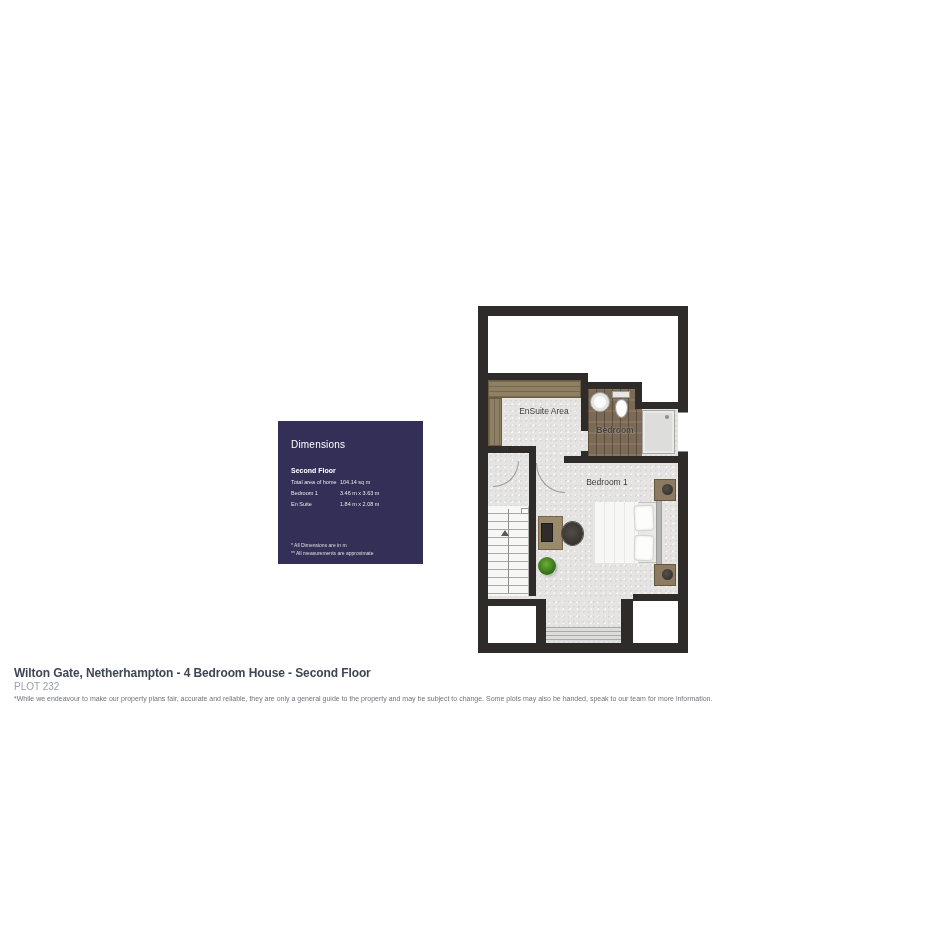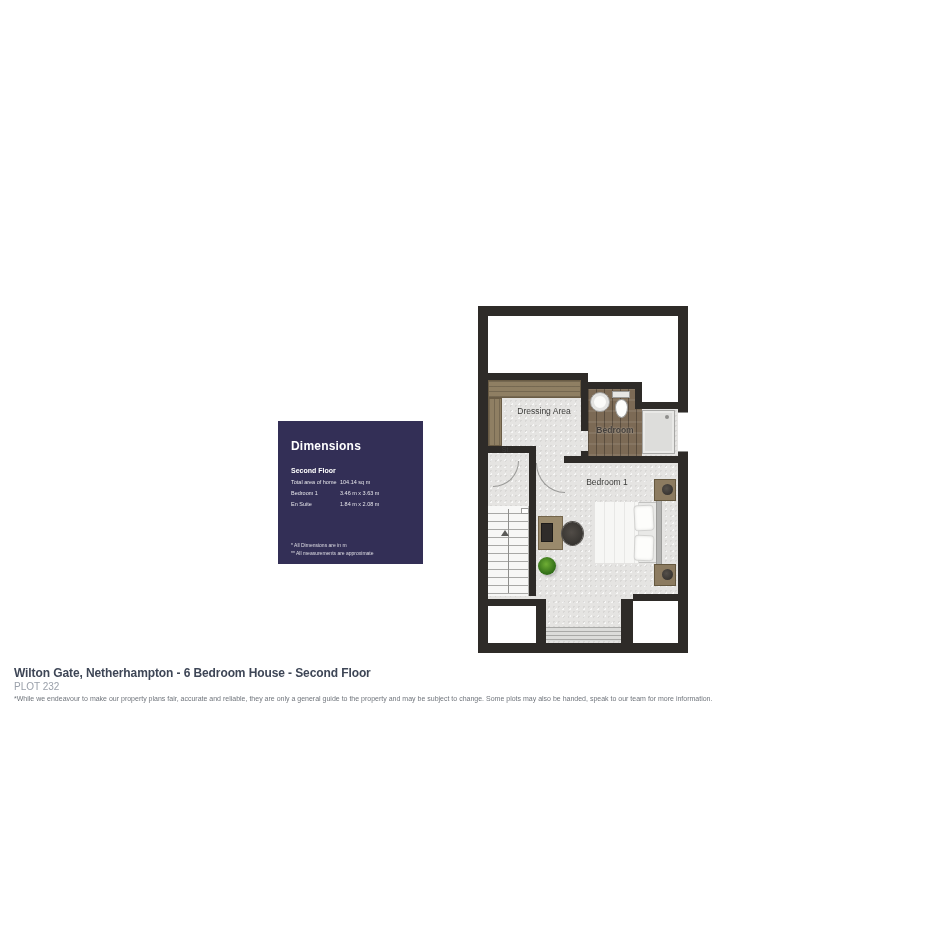--- a/index.html
+++ b/index.html
@@ -56,21 +56,21 @@
   .plant{position:absolute;width:18px;height:18px;border-radius:50%;
     background:radial-gradient(circle at 45% 40%, #6fae35, #2f6b17 70%);
     box-shadow:2px 2px 2px rgba(0,0,0,0.15);}
   .roomlabel{position:absolute;color:#3c3c3a;font-size:8.5px;text-align:center;white-space:nowrap;}
   .roomlabel.small{font-size:7px;}
   .roomlabel.ensuite{color:#45403b;font-weight:bold;text-shadow:0 0 2px rgba(255,255,255,0.5);}
   .sq{position:absolute;background:#fff;border:1px solid #9a9a98;box-sizing:border-box;}
 
   
   #dimpanel{left:278px;top:421px;width:145px;height:143px;background:#332f56;color:#ffffff;}
-  #dimpanel .title{position:absolute;left:13px;top:18px;font-size:12px;font-weight:bold;letter-spacing:.2px;}
+  #dimpanel .title{position:absolute;left:13px;top:18px;font-size:10px;font-weight:normal;letter-spacing:.2px;}
   #dimpanel .floorlbl{position:absolute;left:13px;top:46px;font-size:7px;font-weight:bold;}
   .dimrow{position:absolute;left:13px;width:125px;font-size:5.5px;color:rgba(255,255,255,0.88);}
   .dimrow .val{position:absolute;left:49px;top:0;}
   .footnote{position:absolute;left:13px;font-size:5px;color:rgba(255,255,255,0.82);}
 
   
   #footer-title{left:14px;top:666px;font-size:12px;font-weight:bold;color:#3e4656;letter-spacing:-0.1px;}
   #footer-plot{left:14px;top:681px;font-size:10px;color:#9aa0aa;}
   #footer-disclaimer{left:14px;top:695px;font-size:7px;color:#70757c;white-space:nowrap;}
 </style>
@@ -137,21 +137,21 @@
   <div class="wall" style="left:0;top:337px;width:210px;height:10px;"></div>
   <div class="wall" style="left:0;top:0;width:10px;height:347px;"></div>
   <div class="wall" style="left:200px;top:0;width:10px;height:106px;"></div>
   <div class="wall" style="left:200px;top:146px;width:10px;height:201px;"></div>
   <div class="window" style="left:200px;top:106px;width:10px;height:40px;"></div>
   <div class="winlines" style="left:68px;top:321px;width:75px;height:14px;"></div>
 
   <div class="arc br" style="left:15px;top:155px;width:26px;height:26px;"></div>
   <div class="arc bl" style="left:58px;top:157px;width:29px;height:30px;"></div>
 
-  <div class="roomlabel" style="left:24px;top:100px;width:84px;">Dressing Area</div>
+  <div class="roomlabel" style="left:24px;top:100px;width:84px;">EnSuite Area</div>
   <div class="roomlabel small" style="left:16px;top:140px;width:24px;">St.</div>
   <div class="roomlabel ensuite" style="left:106px;top:119px;width:62px;">Bedroom</div>
   <div class="roomlabel" style="left:98px;top:171px;width:62px;">Bedroom 1</div>
 </div>
 
 <div id="dimpanel" class="abs">
   <div class="title">Dimensions</div>
   <div class="floorlbl">Second Floor</div>
 
   <div class="dimrow" style="top:58px;">
@@ -164,15 +164,15 @@
   </div>
   <div class="dimrow" style="top:80px;">
     <span>En Suite</span>
     <span class="val">1.84 m x 2.08 m</span>
   </div>
 
   <div class="footnote" style="top:121px;">* All Dimensions are in m</div>
   <div class="footnote" style="top:129px;">** All measurements are approximate</div>
 </div>
 
-<div id="footer-title" class="abs">Wilton Gate, Netherhampton - 6 Bedroom House - Second Floor</div>
+<div id="footer-title" class="abs">Wilton Gate, Netherhampton - 4 Bedroom House - Second Floor</div>
 <div id="footer-plot" class="abs">PLOT 232</div>
 <div id="footer-disclaimer" class="abs">*While we endeavour to make our property plans fair, accurate and reliable, they are only a general guide to the property and may be subject to change. Some plots may also be handed, speak to our team for more information.</div>
 
 </body></html>

